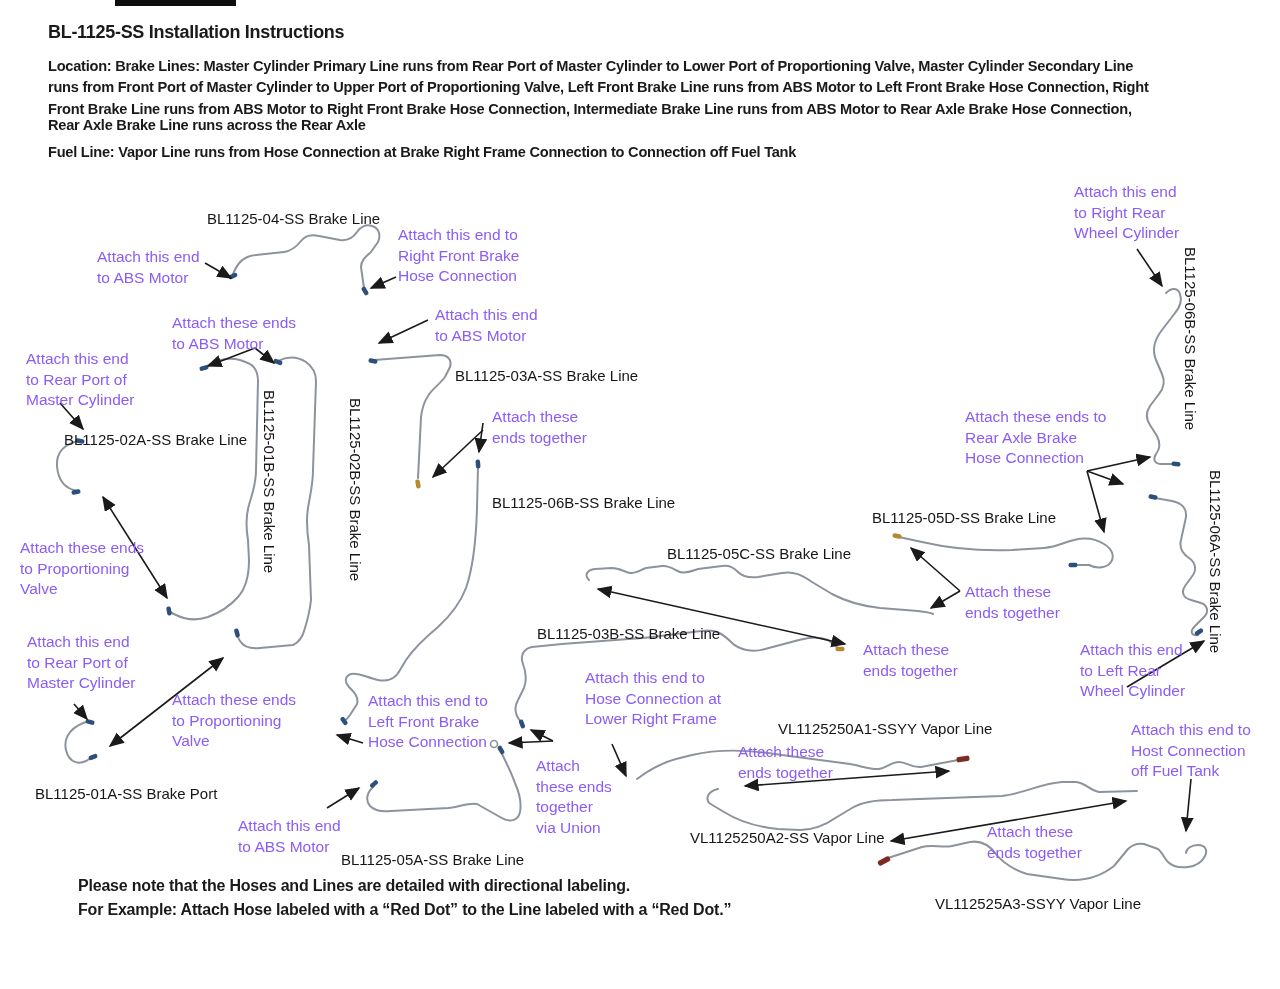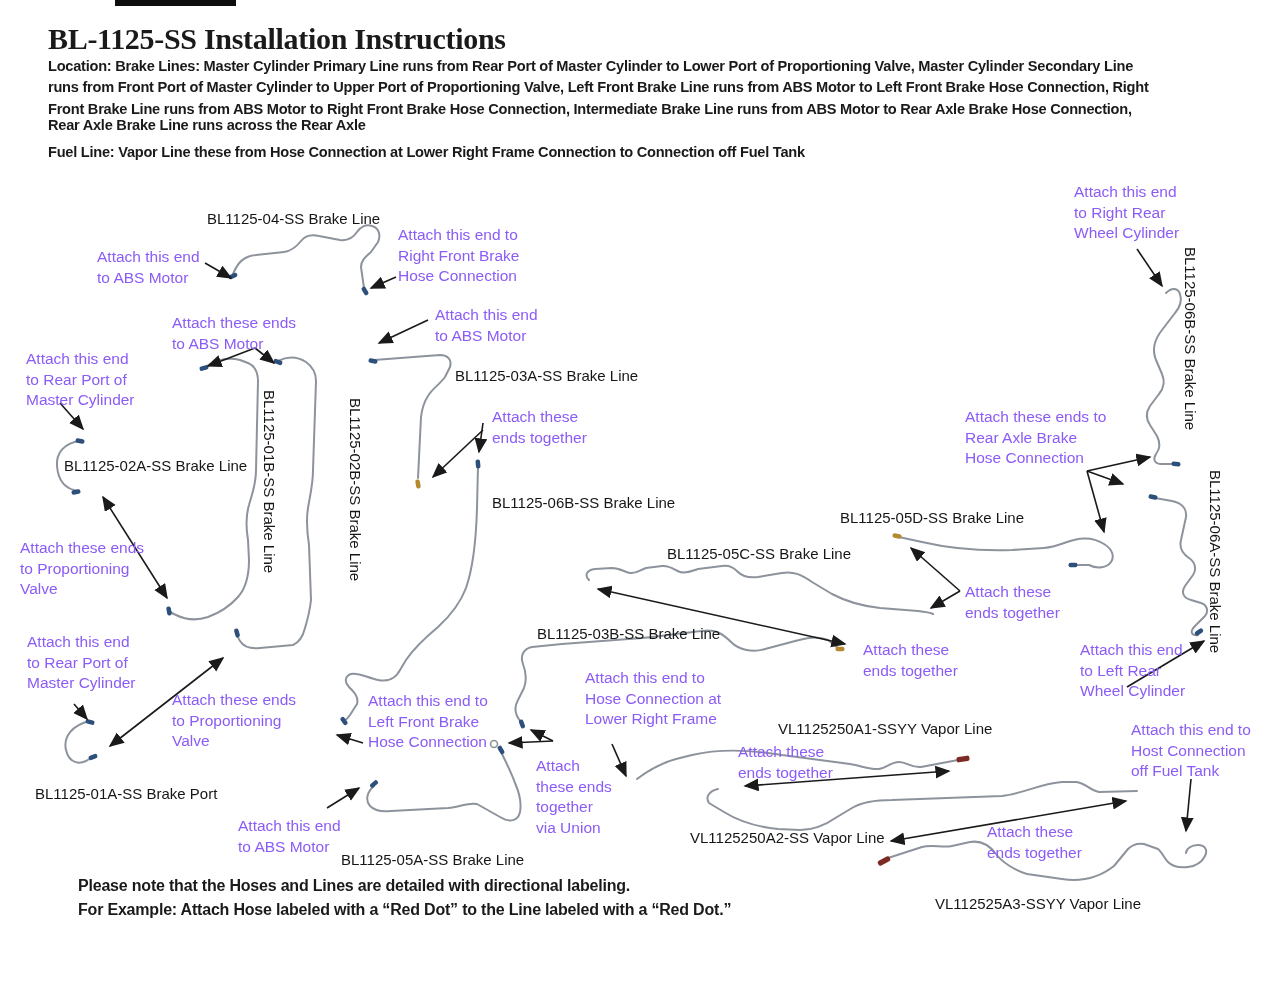--- a/index.html
+++ b/index.html
@@ -1,21 +1,21 @@
 <!DOCTYPE html>
 <html><head>
 <meta charset="utf-8">
 <style>
   html,body{margin:0;padding:0;background:#ffffff;}
   #stage{
     position:relative;width:1280px;height:989px;background:#ffffff;overflow:hidden;
     font-family:"Liberation Sans",sans-serif;color:#1a1a1a;
   }
   #black-bar{position:absolute;left:115px;top:0;width:121px;height:6px;background:#0e0e0e;}
-  #title{position:absolute;left:48px;top:22px;font-size:30px;font-weight:bold;letter-spacing:-0.3px;white-space:nowrap;font-family:Liberation Serif, serif;}
+  #title{position:absolute;left:48px;top:22px;font-size:18px;font-weight:bold;letter-spacing:-0.3px;white-space:nowrap;}
   .hline{position:absolute;left:48px;font-size:14.6px;font-weight:bold;letter-spacing:-0.25px;white-space:nowrap;}
   #diagram-svg{position:absolute;left:0;top:0;width:1280px;height:989px;}
   #labels-layer{position:absolute;left:0;top:0;width:1280px;height:989px;pointer-events:none;}
   .part-label{position:absolute;font-size:15px;white-space:nowrap;color:#161616;}
   .part-label.vert{writing-mode:vertical-rl;}
   .annotation{position:absolute;font-size:15.5px;line-height:20.5px;white-space:pre-line;color:#8b5cf6;}
   .fline{position:absolute;left:78px;font-size:16px;font-weight:bold;letter-spacing:-0.2px;white-space:nowrap;}
   .bl{stroke:#8d939c;stroke-width:2;fill:none;stroke-linejoin:round;stroke-linecap:round;}
   .ar{stroke:#1a1a1a;stroke-width:1.6;fill:none;}
 </style>
@@ -25,21 +25,21 @@
 <div id="stage">
 
   <div id="black-bar"></div>
 
   <div id="title">BL-1125-SS Installation Instructions</div>
   <div id="header-lines">
       <div class="hline" style="top: 58px;">Location: Brake Lines: Master Cylinder Primary Line runs from Rear Port of Master Cylinder to Lower Port of Proportioning Valve, Master Cylinder Secondary Line</div>
       <div class="hline" style="top: 79.4px;">runs from Front Port of Master Cylinder to Upper Port of Proportioning Valve, Left Front Brake Line runs from ABS Motor to Left Front Brake Hose Connection, Right</div>
       <div class="hline" style="top: 100.8px;">Front Brake Line runs from ABS Motor to Right Front Brake Hose Connection, Intermediate Brake Line runs from ABS Motor to Rear Axle Brake Hose Connection,</div>
       <div class="hline" style="top: 117px;">Rear Axle Brake Line runs across the Rear Axle</div>
-      <div class="hline" style="top: 143.6px;">Fuel Line: Vapor Line these from Hose Connection at Lower Right Frame Connection to Connection off Fuel Tank</div>
+      <div class="hline" style="top: 143.6px;">Fuel Line: Vapor Line runs from Hose Connection at Brake Right Frame Connection to Connection off Fuel Tank</div>
     </div>
 
   <svg id="diagram-svg" viewBox="0 0 1280 989">
     <defs>
       <marker id="ah" markerWidth="11" markerHeight="9" refX="8.5" refY="4" orient="auto-start-reverse">
         <path d="M0,0 L9.5,4 L0,8 z" fill="#1a1a1a"></path>
       </marker>
     </defs>
 
     <g>
@@ -146,30 +146,30 @@
         <line x1="1127" y1="687" x2="1204" y2="641" class="ar" marker-end="url(#ah)"></line>
         <line x1="745" y1="786" x2="949" y2="771" class="ar" marker-end="url(#ah)" marker-start="url(#ah)"></line>
         <line x1="891" y1="841" x2="1126" y2="801" class="ar" marker-end="url(#ah)" marker-start="url(#ah)"></line>
         <line x1="1191" y1="779" x2="1186" y2="831" class="ar" marker-end="url(#ah)"></line>
         <line x1="612" y1="744" x2="626" y2="776" class="ar" marker-end="url(#ah)"></line>
       </g>
   </svg>
 
   <div id="labels-layer">
       <div class="part-label" style="left: 207px; top: 210px;">BL1125-04-SS Brake Line</div>
-      <div class="part-label" style="left: 64px; top: 457px;">BL1125-02A-SS Brake Line</div>
+      <div class="part-label" style="left: 64px; top: 431px;">BL1125-02A-SS Brake Line</div>
       <div class="part-label vert" style="left: 261px; top: 390px;">BL1125-01B-SS Brake Line</div>
       <div class="part-label vert" style="left: 347px; top: 398px;">BL1125-02B-SS Brake Line</div>
       <div class="part-label" style="left: 455px; top: 367px;">BL1125-03A-SS Brake Line</div>
       <div class="part-label" style="left: 492px; top: 494px;">BL1125-06B-SS Brake Line</div>
       <div class="part-label" style="left: 35px; top: 785px;">BL1125-01A-SS Brake Port</div>
       <div class="part-label" style="left: 341px; top: 851px;">BL1125-05A-SS Brake Line</div>
       <div class="part-label" style="left: 537px; top: 625px;">BL1125-03B-SS Brake Line</div>
       <div class="part-label" style="left: 667px; top: 545px;">BL1125-05C-SS Brake Line</div>
-      <div class="part-label" style="left: 840px; top: 509px;">BL1125-05D-SS Brake Line</div>
+      <div class="part-label" style="left: 872px; top: 509px;">BL1125-05D-SS Brake Line</div>
       <div class="part-label vert" style="left: 1182px; top: 247px;">BL1125-06B-SS Brake Line</div>
       <div class="part-label vert" style="left: 1207px; top: 470px;">BL1125-06A-SS Brake Line</div>
       <div class="part-label" style="left: 778px; top: 720px;">VL1125250A1-SSYY Vapor Line</div>
       <div class="part-label" style="left: 690px; top: 829px;">VL1125250A2-SS Vapor Line</div>
       <div class="part-label" style="left: 935px; top: 895px;">VL112525A3-SSYY Vapor Line</div>
       <div class="annotation" style="left: 97px; top: 247px;">Attach this end
 to ABS Motor</div>
       <div class="annotation" style="left: 398px; top: 225px;">Attach this end to
 Right Front Brake
 Hose Connection</div>

